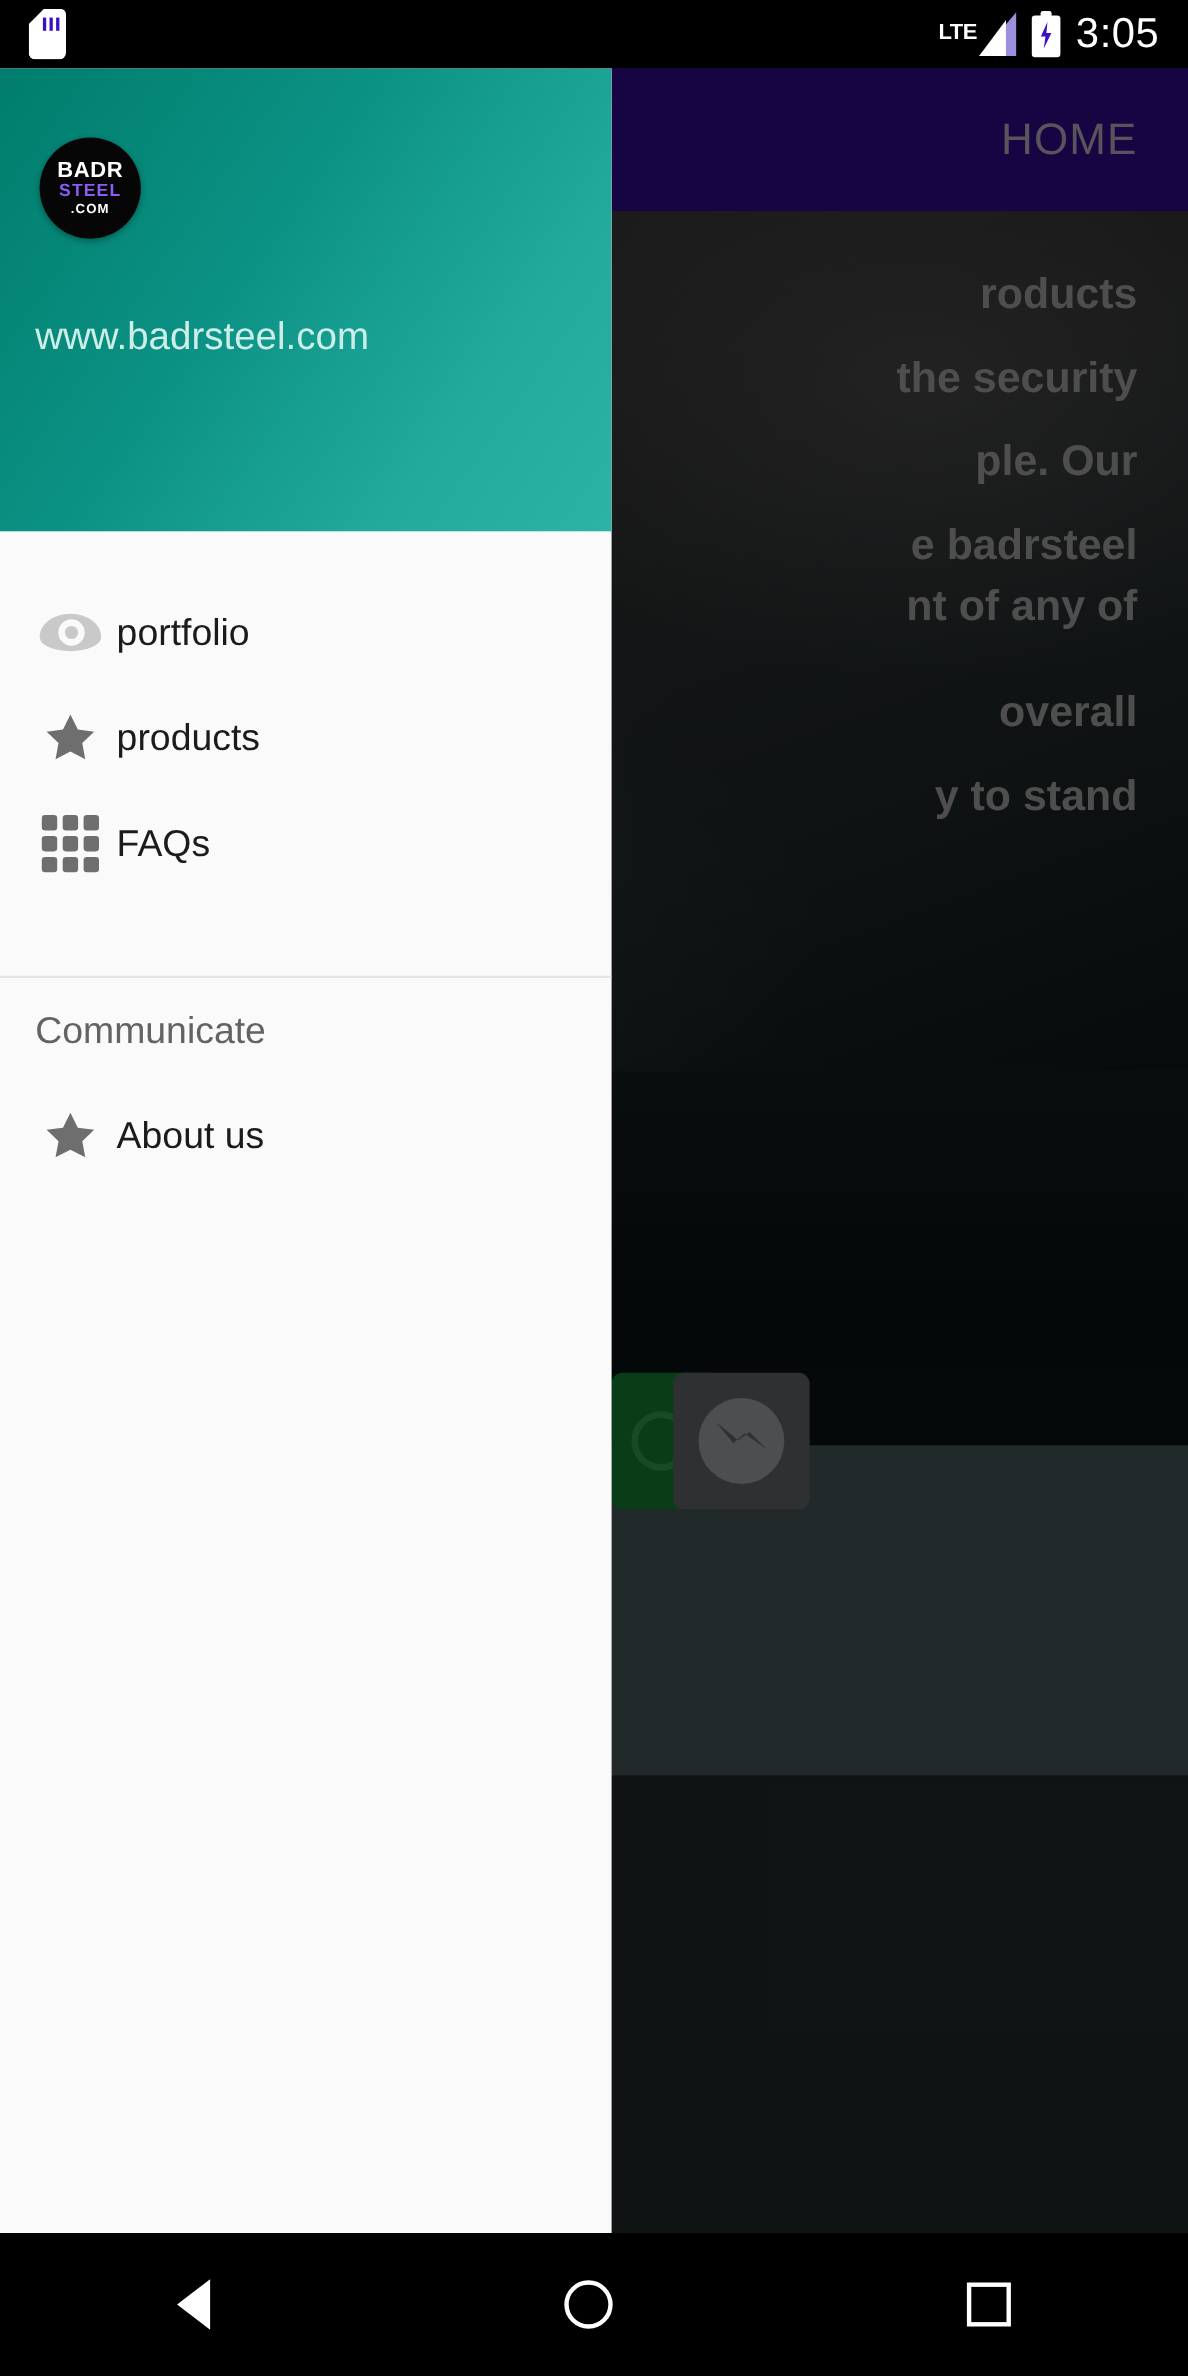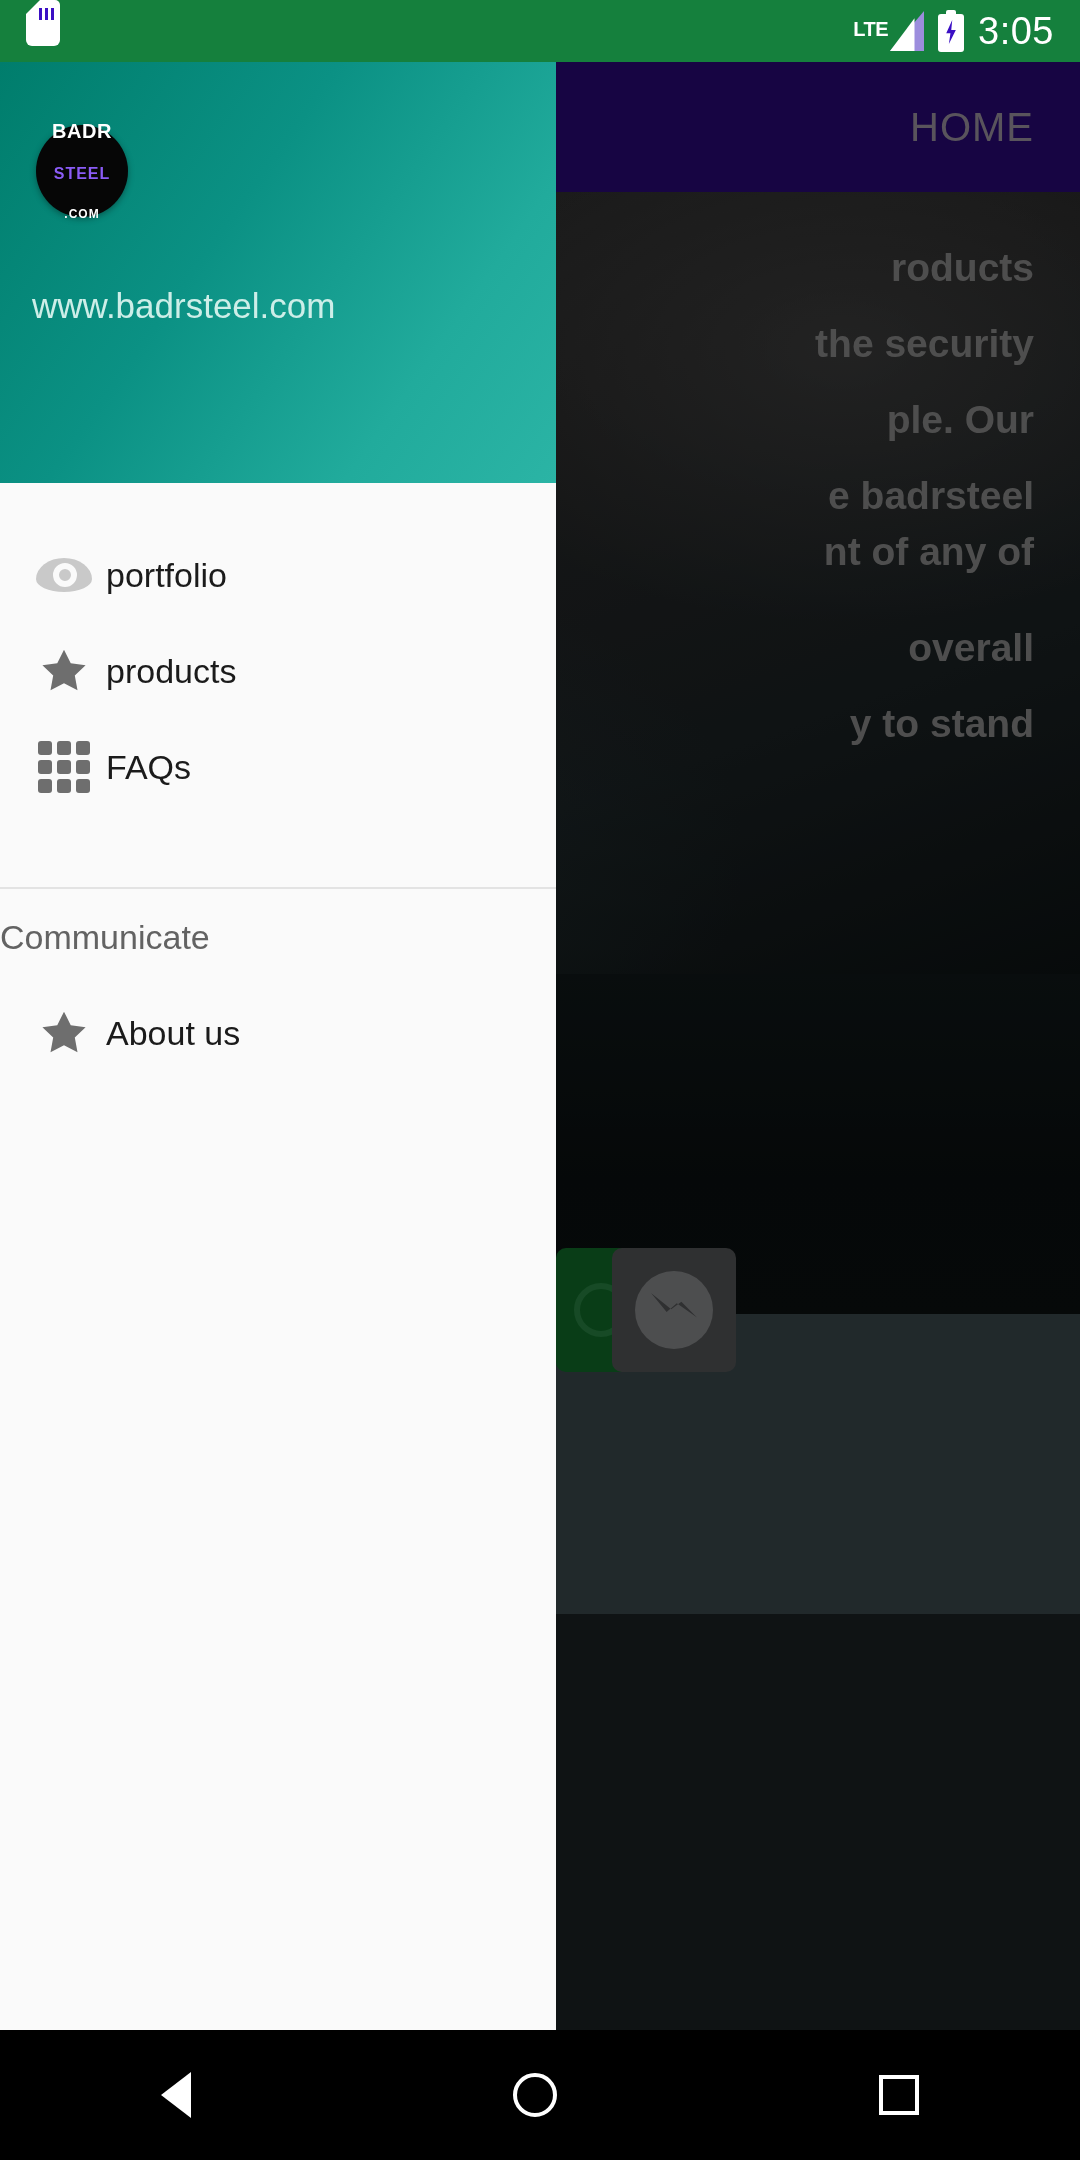--- a/index.html
+++ b/index.html
@@ -8,22 +8,22 @@
     background:#000;
     font-family:"Liberation Sans", sans-serif;
     overflow:hidden;
   }
 
   #screen { position:relative; width:1080px; height:2160px; overflow:hidden; background:#2b2b2b; }
 
   
   #status-bar{
     position:absolute; left:0; top:0; width:1080px; height:62px;
-    background:#15803d;
-    display:flex; justify-content:space-between;
+    background:#000000;
+    display:flex; align-items:center; justify-content:space-between;
     padding:0 26px;
     z-index:60;
   }
   #status-right{ display:flex; align-items:center; gap:14px; }
   .sd-icon{ width:34px; height:46px; position:relative; }
   .sd-icon .body{
     position:absolute; inset:0; background:#fff;
     border-radius:5px 5px 6px 6px;
     clip-path:polygon(0 14px, 14px 0, 100% 0, 100% 100%, 0 100%);
   }
@@ -93,21 +93,20 @@
   }
   #drawer-header{
     position:relative; width:556px; height:421px;
     background:linear-gradient(125deg,#007d6c 0%,#0b9184 40%,#21ab9c 75%,#2bb4a5 100%);
   }
   #logo{
     position:absolute; left:36px; top:63px; width:92px; height:92px;
     border-radius:50%; background:#060606;
     display:flex; flex-direction:column; align-items:center; justify-content:center;
     box-shadow:0 2px 6px rgba(0,0,0,.35);
-    gap:24px;
   }
   #logo .l1{ color:#fff; font-size:20px; font-weight:bold; letter-spacing:.5px; line-height:1; }
   #logo .l2{ color:#8b5cf6; font-size:16px; font-weight:bold; letter-spacing:1px; line-height:1.15; }
   #logo .l3{ color:#fff; font-size:12px; font-weight:bold; letter-spacing:1px; line-height:1.2; }
   #drawer-title{
     position:absolute; left:32px; top:178px; color:#ffffff; font-size:37px; font-weight:500;
   }
   #drawer-subtitle{
     position:absolute; left:32px; top:224px; color:#cdeee8; font-size:35px; font-weight:400;
   }
@@ -128,21 +127,21 @@
     position:absolute; left:17px; top:5px; width:24px; height:24px; border-radius:50%;
     border:6px solid #fafafa;
   }
   .ic-star{ width:56px; height:54px; }
   .ic-send{ width:58px; height:44px; }
   .ic-grid{ width:52px; height:52px; display:grid; grid-template-columns:repeat(3,1fr); grid-template-rows:repeat(3,1fr); gap:5px; }
   .ic-grid i{ display:block; background:#6e6e6e; border-radius:3px; }
 
   .divider{ height:2px; background:#e3e3e3; margin:0; }
   #section-title{
-    height:96px; display:flex; align-items:center; 
+    height:96px; display:flex; align-items:center; padding-left:32px;
     font-size:34px; color:#636363;
   }
 
   
   #navbar{
     position:absolute; left:0; top:2030px; width:1080px; height:130px;
     background:#000; z-index:70;
     display:flex; align-items:center; justify-content:space-around;
   }
   .nav-back{ width:0;height:0; border-top:23px solid transparent; border-bottom:23px solid transparent; border-right:30px solid #fff; }

